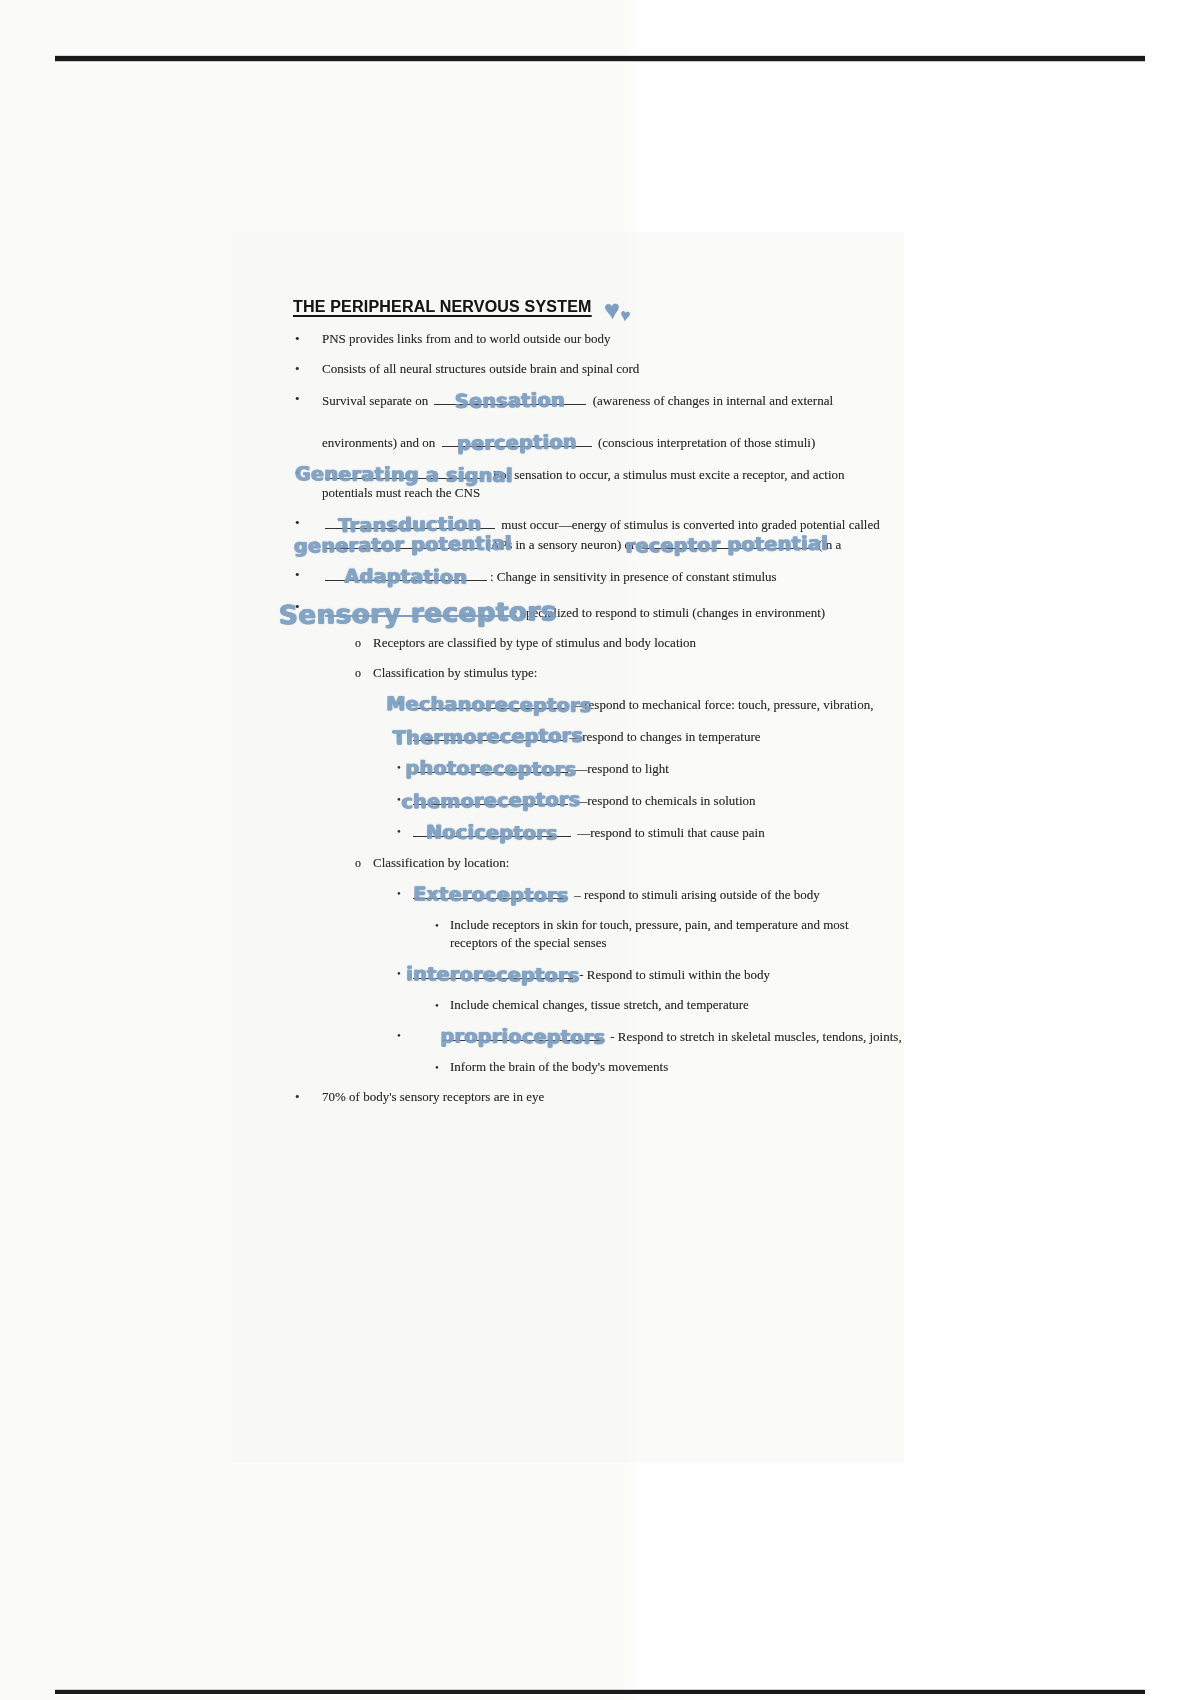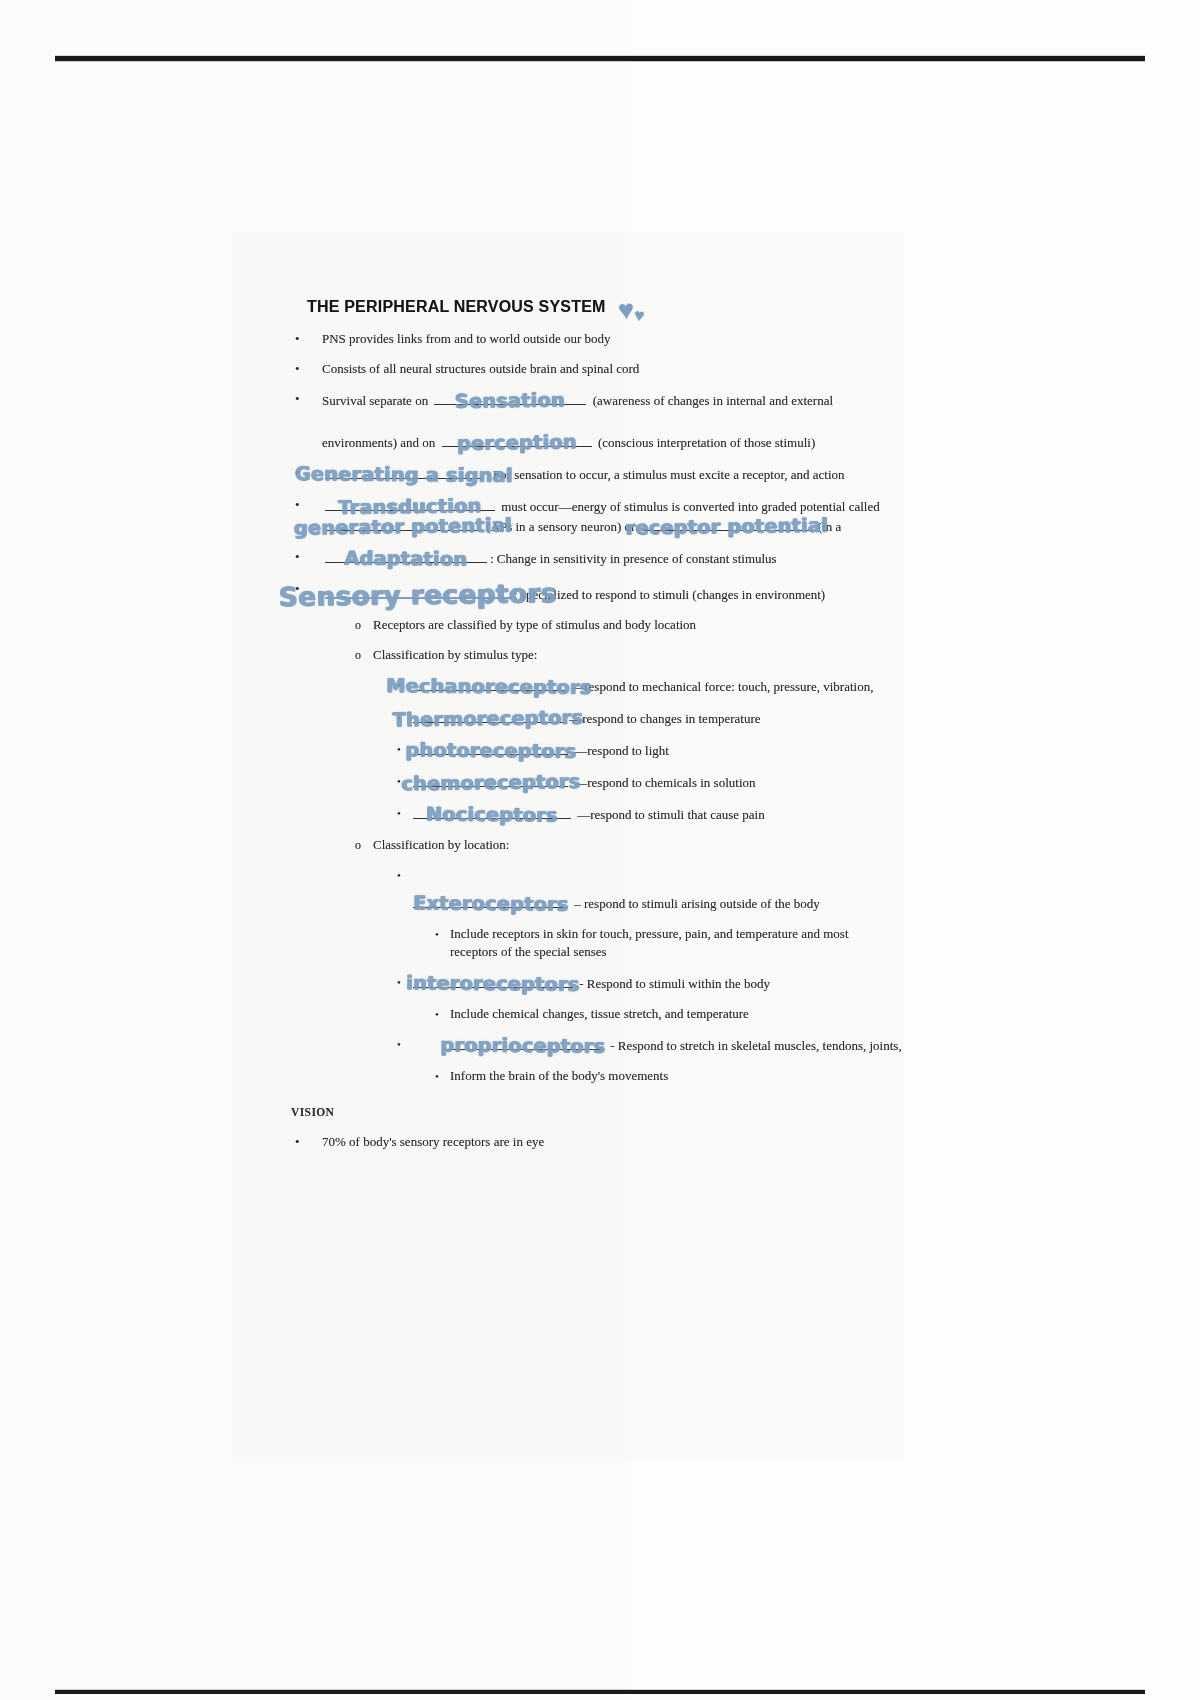--- a/index.html
+++ b/index.html
@@ -31,21 +31,21 @@
   .mk{position:absolute;top:0;color:var(--text);}
   .lv1 .line{padding-left:29px;}   .lv1 .mk{left:2px;font-size:13px;}
   .lv2 .line{padding-left:80px;}   .lv2 .mk{left:62px;font-size:12px;}
   .lv3 .line{padding-left:117px;}  .lv3 .mk{left:104px;font-size:11px;}
   .lv4 .line{padding-left:157px;}  .lv4 .mk{left:142px;font-size:11px;}
   .doc-title{
     font-family:"Liberation Sans", sans-serif;
     font-weight:bold;font-size:16px;letter-spacing:.2px;color:#151515;
     margin-bottom:14px;white-space:nowrap;
   }
-  .doc-title .t{text-decoration-thickness:2px;text-underline-offset:3px;margin-left:14px;}
+  .doc-title .t{text-decoration:underline;text-decoration-thickness:2px;text-underline-offset:3px;}
   .heart{display:inline-block;color:var(--ink);line-height:0;vertical-align:middle;
     text-shadow:0 0 1px var(--ink);}
   .heart.h-large{font-size:27px;margin-left:12px;transform:rotate(-4deg) translateY(2px);}
   .heart.h-small{font-size:17px;margin-left:1px;transform:rotate(6deg) translateY(8px);}
   .heading{
     font-size:11.5px;font-weight:600;letter-spacing:.4px;color:#2e2e2e;
     margin:18px 0 12px -2px;
   }
   .blank{
     display:inline-block;position:relative;height:14px;
@@ -74,20 +74,21 @@
       </div>
       <div class="item lv1">
         <div class="line"><span class="mk">•</span><span class="typed">Consists of all neural structures outside brain and spinal cord</span></div>
       </div>
       <div class="item lv1">
         <div class="line"><span class="mk">•</span><span class="typed">Survival separate on </span><span class="blank" style="width: 152px;"><span class="hw" style="transform: translateX(-50%) rotate(-0.8deg);">Sensation</span></span><span class="typed"> (awareness of changes in internal and external</span></div>
         <div class="line"><span class="typed">environments) and on </span><span class="blank" style="width: 150px; margin-top: 22px;"><span class="hw" style="transform: translateX(-50%) rotate(-0.8deg);">perception</span></span><span class="typed"> (conscious interpretation of those stimuli)</span></div>
       </div>
       <div class="item lv1">
         <div class="line"><span class="mk">•</span><span class="blank" style="width: 158px;"><span class="hw" style="transform: translateX(-50%) rotate(0.5deg);">Generating a signal</span></span><span class="typed">: For sensation to occur, a stimulus must excite a receptor, and action</span></div>
+        <div class="line"><span class="typed">potentials must reach the CNS</span></div>
       </div>
       <div class="item lv1">
         <div class="line"><span class="mk">•</span><span class="blank" style="width: 170px;"><span class="hw" style="transform: translateX(-50%) rotate(-0.8deg);">Transduction</span></span><span class="typed"> must occur—energy of stimulus is converted into graded potential called</span></div>
         <div class="line"><span class="blank" style="width: 155px;"><span class="hw" style="transform: translateX(-50%) rotate(-0.8deg);">generator potential</span></span><span class="typed"> (APs in a sensory neuron) or </span><span class="blank" style="width: 170px;"><span class="hw" style="transform: translateX(-50%) rotate(-0.8deg);">receptor potential</span></span><span class="typed"> (in a</span></div>
       </div>
       <div class="item lv1">
         <div class="line"><span class="mk">•</span><span class="blank" style="width: 162px;"><span class="hw" style="transform: translateX(-50%) rotate(0.5deg);">Adaptation</span></span><span class="typed">: Change in sensitivity in presence of constant stimulus</span></div>
       </div>
       <div class="item lv1">
         <div class="line"><span class="mk">•</span><span class="blank em" style="width: 186px;"><span class="hw" style="transform: translateX(-50%) rotate(-0.8deg);">Sensory receptors</span></span><span class="typed">: specialized to respond to stimuli (changes in environment)</span></div>
@@ -110,36 +111,35 @@
       <div class="item lv3">
         <div class="line"><span class="mk">•</span><span class="blank" style="width: 155px;"><span class="hw" style="transform: translateX(-50%) rotate(-0.8deg);">chemoreceptors</span></span><span class="typed"> —respond to chemicals in solution</span></div>
       </div>
       <div class="item lv3">
         <div class="line"><span class="mk">•</span><span class="blank" style="width: 158px;"><span class="hw" style="transform: translateX(-50%) rotate(0.5deg);">Nociceptors</span></span><span class="typed"> —respond to stimuli that cause pain</span></div>
       </div>
       <div class="item lv2">
         <div class="line"><span class="mk">o</span><span class="typed">Classification by location:</span></div>
       </div>
       <div class="item lv3">
-        <div class="line"><span class="mk">•</span><span class="blank" style="width: 155px; margin-top: 27px;"><span class="hw" style="transform: translateX(-50%) rotate(0.5deg);">Exteroceptors</span></span><span class="typed"> – respond to stimuli arising outside of the body</span></div>
+        <div class="line"><span class="mk">•</span><span class="blank" style="width: 155px;"><span class="hw" style="transform: translateX(-50%) rotate(0.5deg);">Exteroceptors</span></span><span class="typed"> – respond to stimuli arising outside of the body</span></div>
       </div>
       <div class="item lv4">
         <div class="line"><span class="mk">•</span><span class="typed">Include receptors in skin for touch, pressure, pain, and temperature and most</span></div>
         <div class="line"><span class="typed">receptors of the special senses</span></div>
       </div>
       <div class="item lv3">
         <div class="line"><span class="mk">•</span><span class="blank" style="width: 160px;"><span class="hw" style="transform: translateX(-50%) rotate(0.5deg);">interoreceptors</span></span><span class="typed"> - Respond to stimuli within the body</span></div>
       </div>
       <div class="item lv4">
         <div class="line"><span class="mk">•</span><span class="typed">Include chemical changes, tissue stretch, and temperature</span></div>
       </div>
       <div class="item lv3">
         <div class="line"><span class="mk">•</span><span class="blank" style="width: 162px; margin-left: 32px;"><span class="hw" style="transform: translateX(-50%) rotate(0.5deg);">proprioceptors</span></span><span class="typed"> - Respond to stretch in skeletal muscles, tendons, joints,</span></div>
       </div>
       <div class="item lv4">
         <div class="line"><span class="mk">•</span><span class="typed">Inform the brain of the body's movements</span></div>
       </div>
-      <div class="heading">VISION</div>
       <div class="item lv1">
         <div class="line"><span class="mk">•</span><span class="typed">70% of body's sensory receptors are in eye</span></div>
       </div>
     </div>
 </div>
 
 </body></html>

